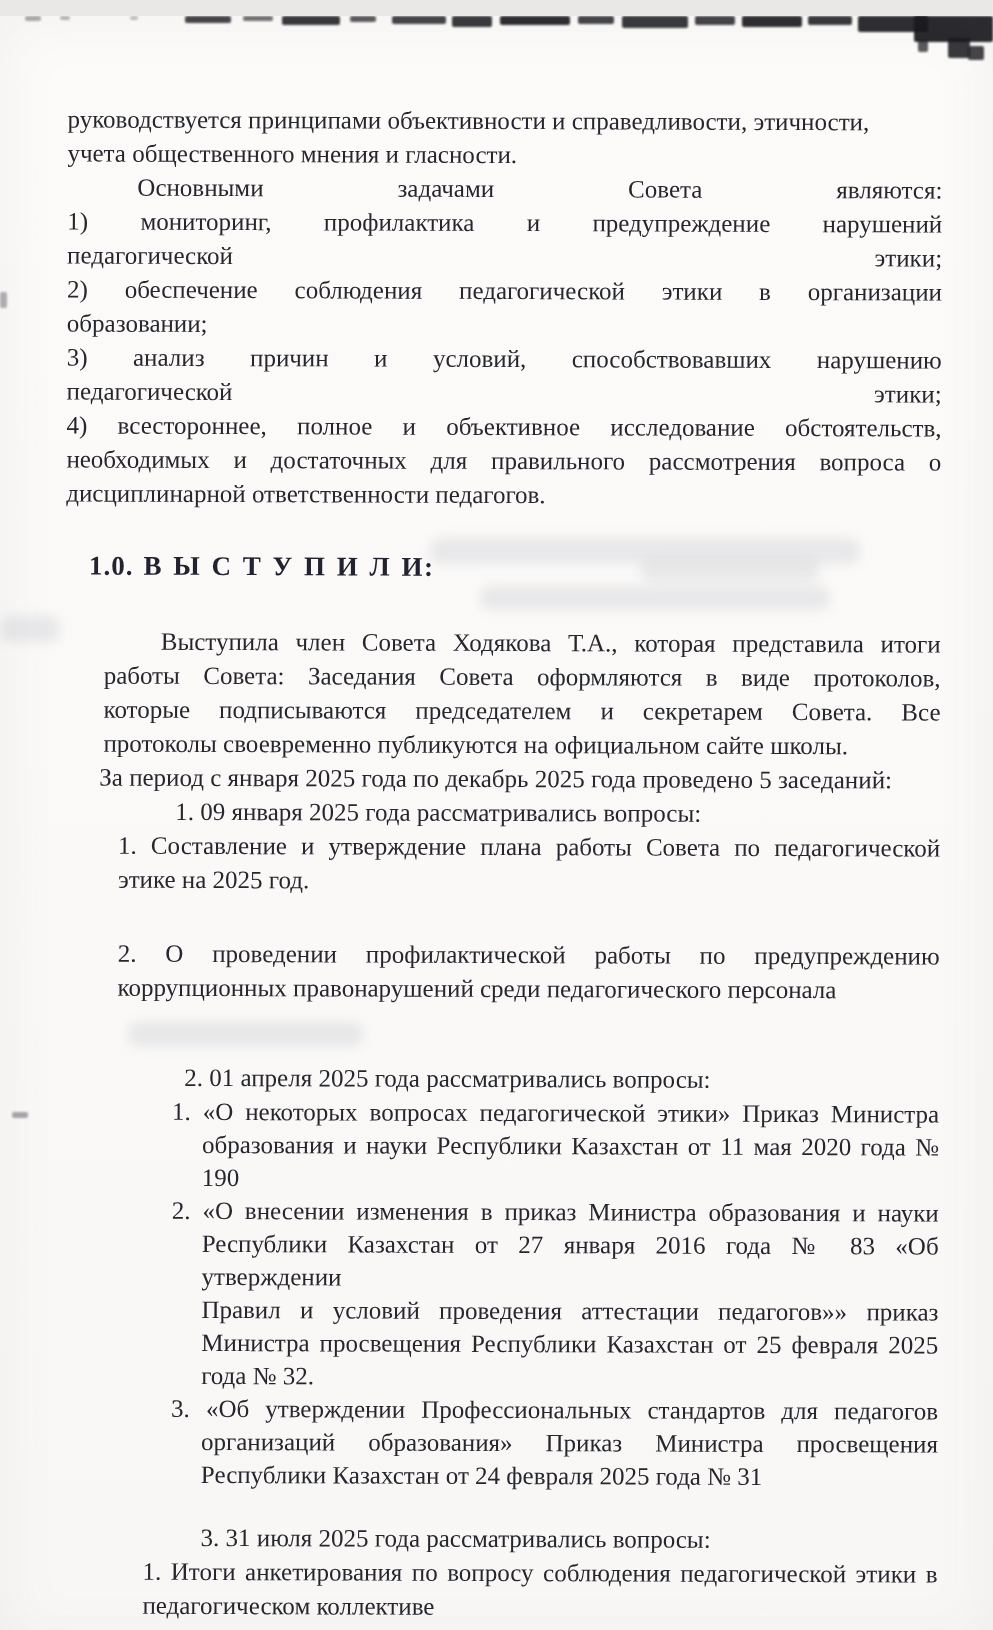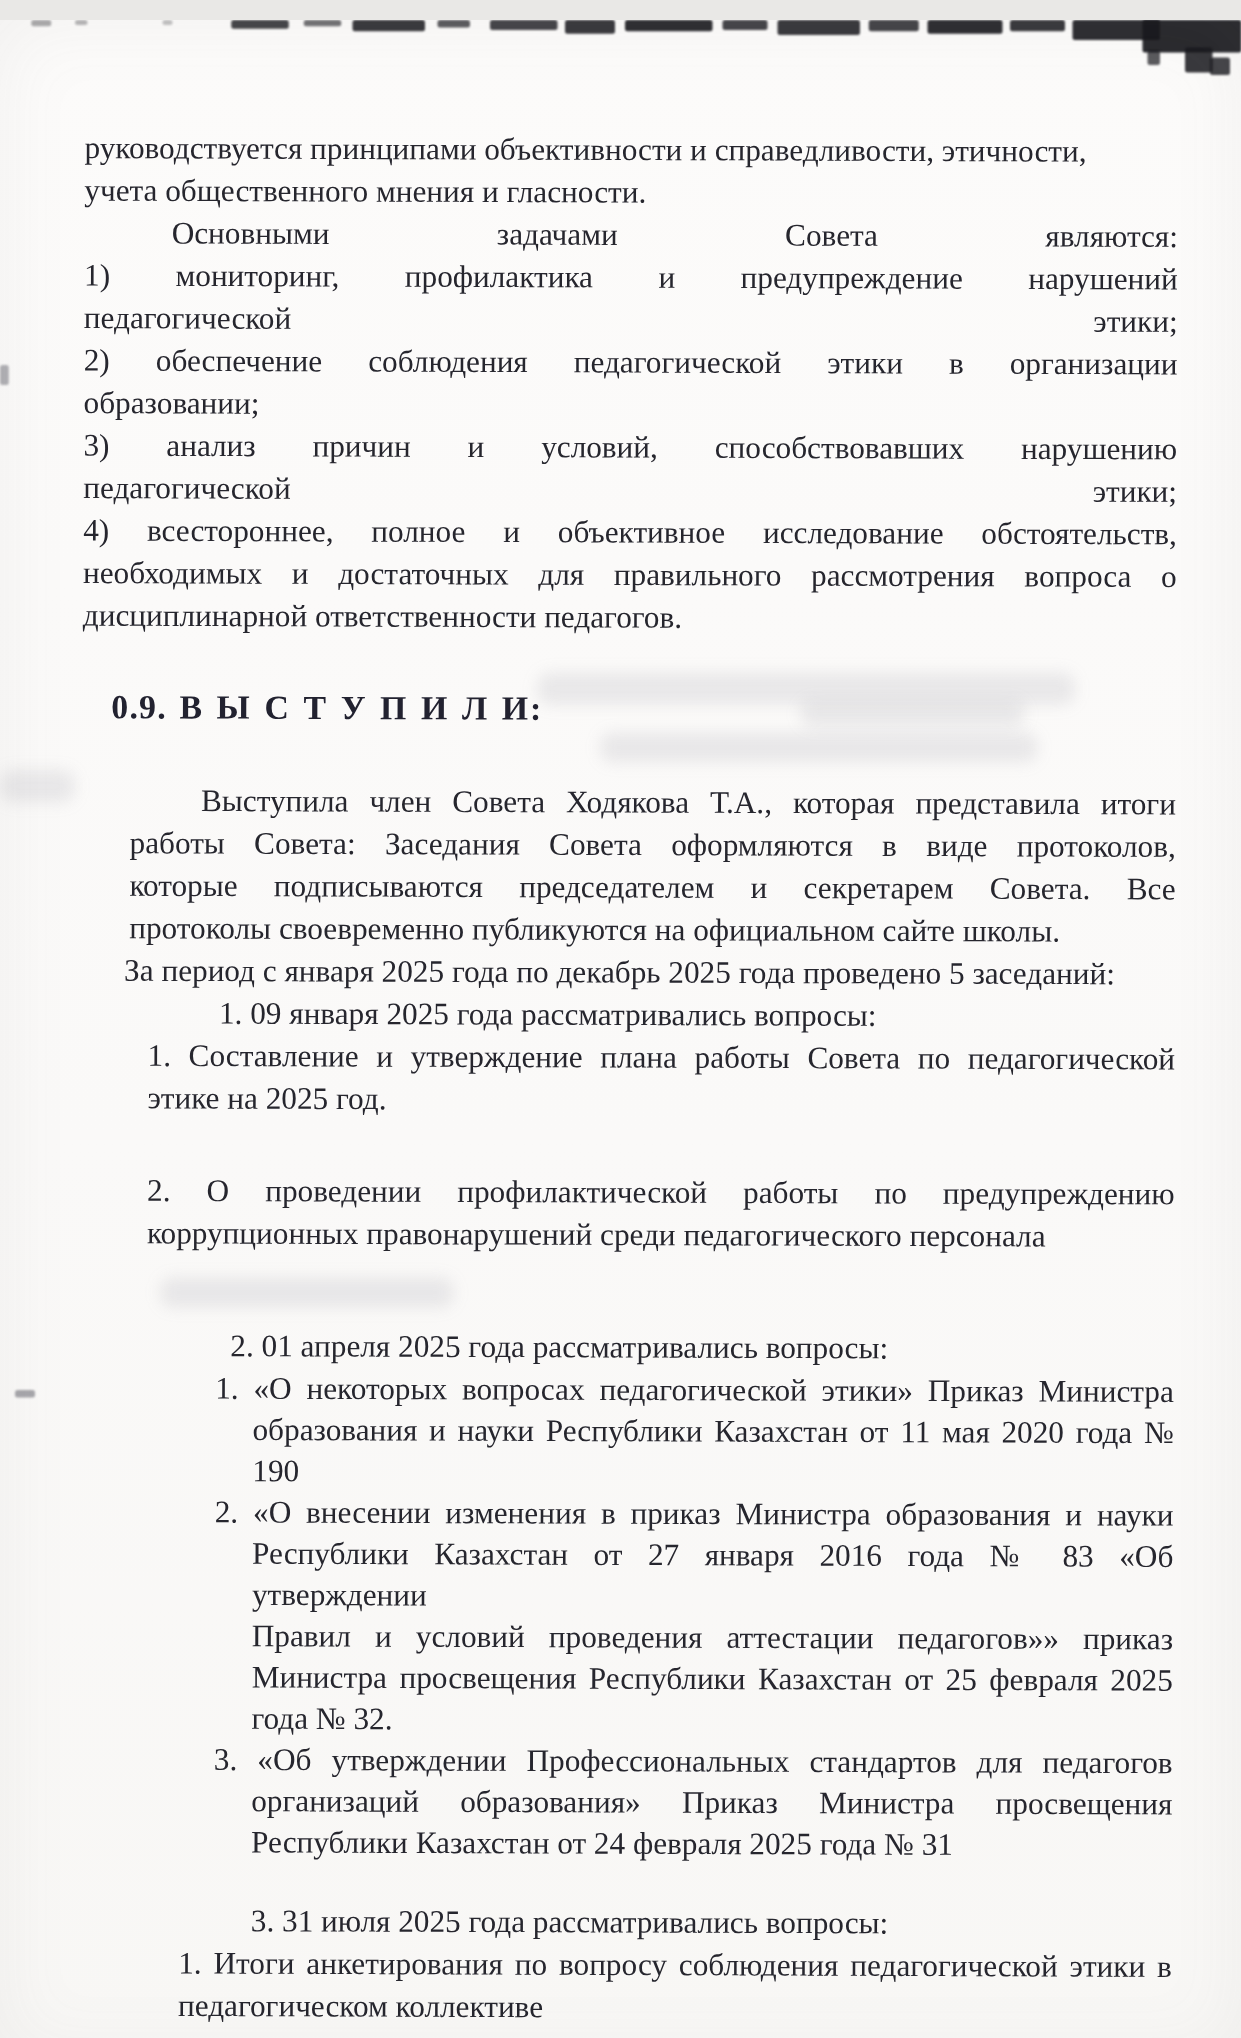--- a/index.html
+++ b/index.html
@@ -94,21 +94,21 @@
       <div class="line stretch">2) обеспечение соблюдения педагогической этики в организации</div>
       <div class="line">образовании;</div>
       <div class="line stretch">3) анализ причин и условий, способствовавших нарушению</div>
       <div class="line stretch">педагогической этики;</div>
       <div class="line stretch">4) всестороннее, полное и объективное исследование обстоятельств,</div>
       <div class="line stretch">необходимых и достаточных для правильного рассмотрения вопроса о</div>
       <div class="line">дисциплинарной ответственности педагогов.</div>
     </section>
 
     <h2 class="heading">
-      <span class="num">0.9.</span><span class="sp">В Ы С Т У П И Л И:</span>
+      <span class="num">1.0.</span><span class="sp">В Ы С Т У П И Л И:</span>
     </h2>
 
     <section class="secB">
       <div class="line stretch ind57">Выступила член Совета Ходякова Т.А., которая представила итоги</div>
       <div class="line stretch">работы Совета: Заседания Совета оформляются в виде протоколов,</div>
       <div class="line stretch">которые подписываются председателем и секретарем Совета. Все</div>
       <div class="line nowrap">протоколы своевременно публикуются на официальном сайте школы.</div>
       <div class="line nowrap outd">За период с января 2025 года по декабрь 2025 года проведено 5 заседаний:</div>
 
       <div class="line ind72">1. 09 января 2025 года рассматривались вопросы:</div>

